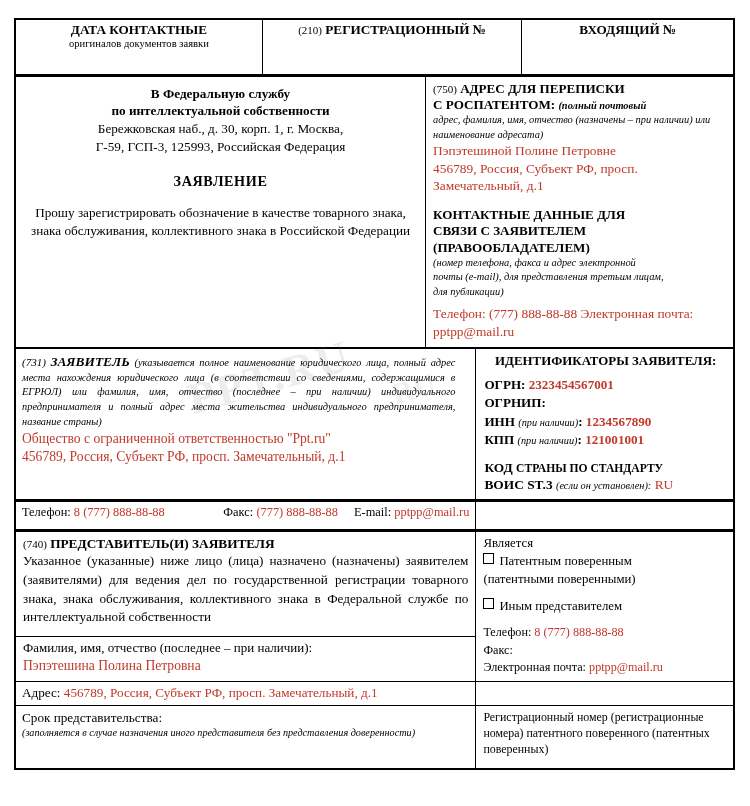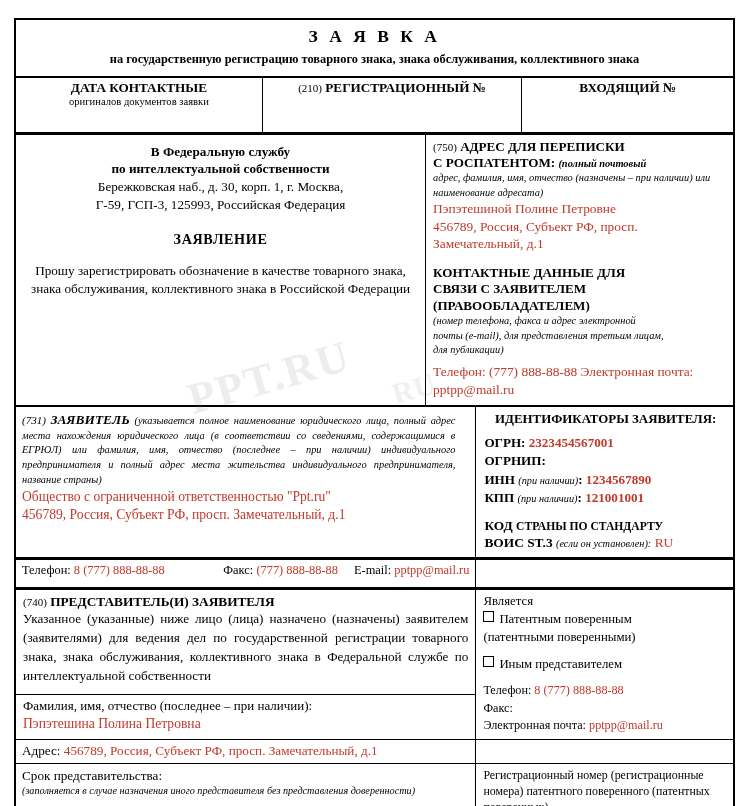--- a/index.html
+++ b/index.html
@@ -227,30 +227,20 @@
     pointer-events: none;
     user-select: none;
     white-space: nowrap;
   }
 </style>
 </head>
 <body>
 
 <div id="sheet">
 
-  <table class="tbl outer" style="border-bottom:0;">
-    <tbody>
-        <tr>
-      <td class="hdr-box" style="border:0;">
-        <div class="t-title">З А Я В К А</div>
-        <div class="t-subtitle">на государственную регистрацию товарного знака, знака обслуживания, коллективного знака</div>
-      </td>
-    </tr>
-  </tbody>
-    </table>
 
   <table class="tbl outer" style="border-bottom:0;">
     <colgroup>
       <col style="width:34.4%">
       <col style="width:36.1%">
       <col style="width:29.5%">
     </colgroup>
     <tbody>
         <tr style="height:55px;">
       <td class="cell nb-l nb-t">

